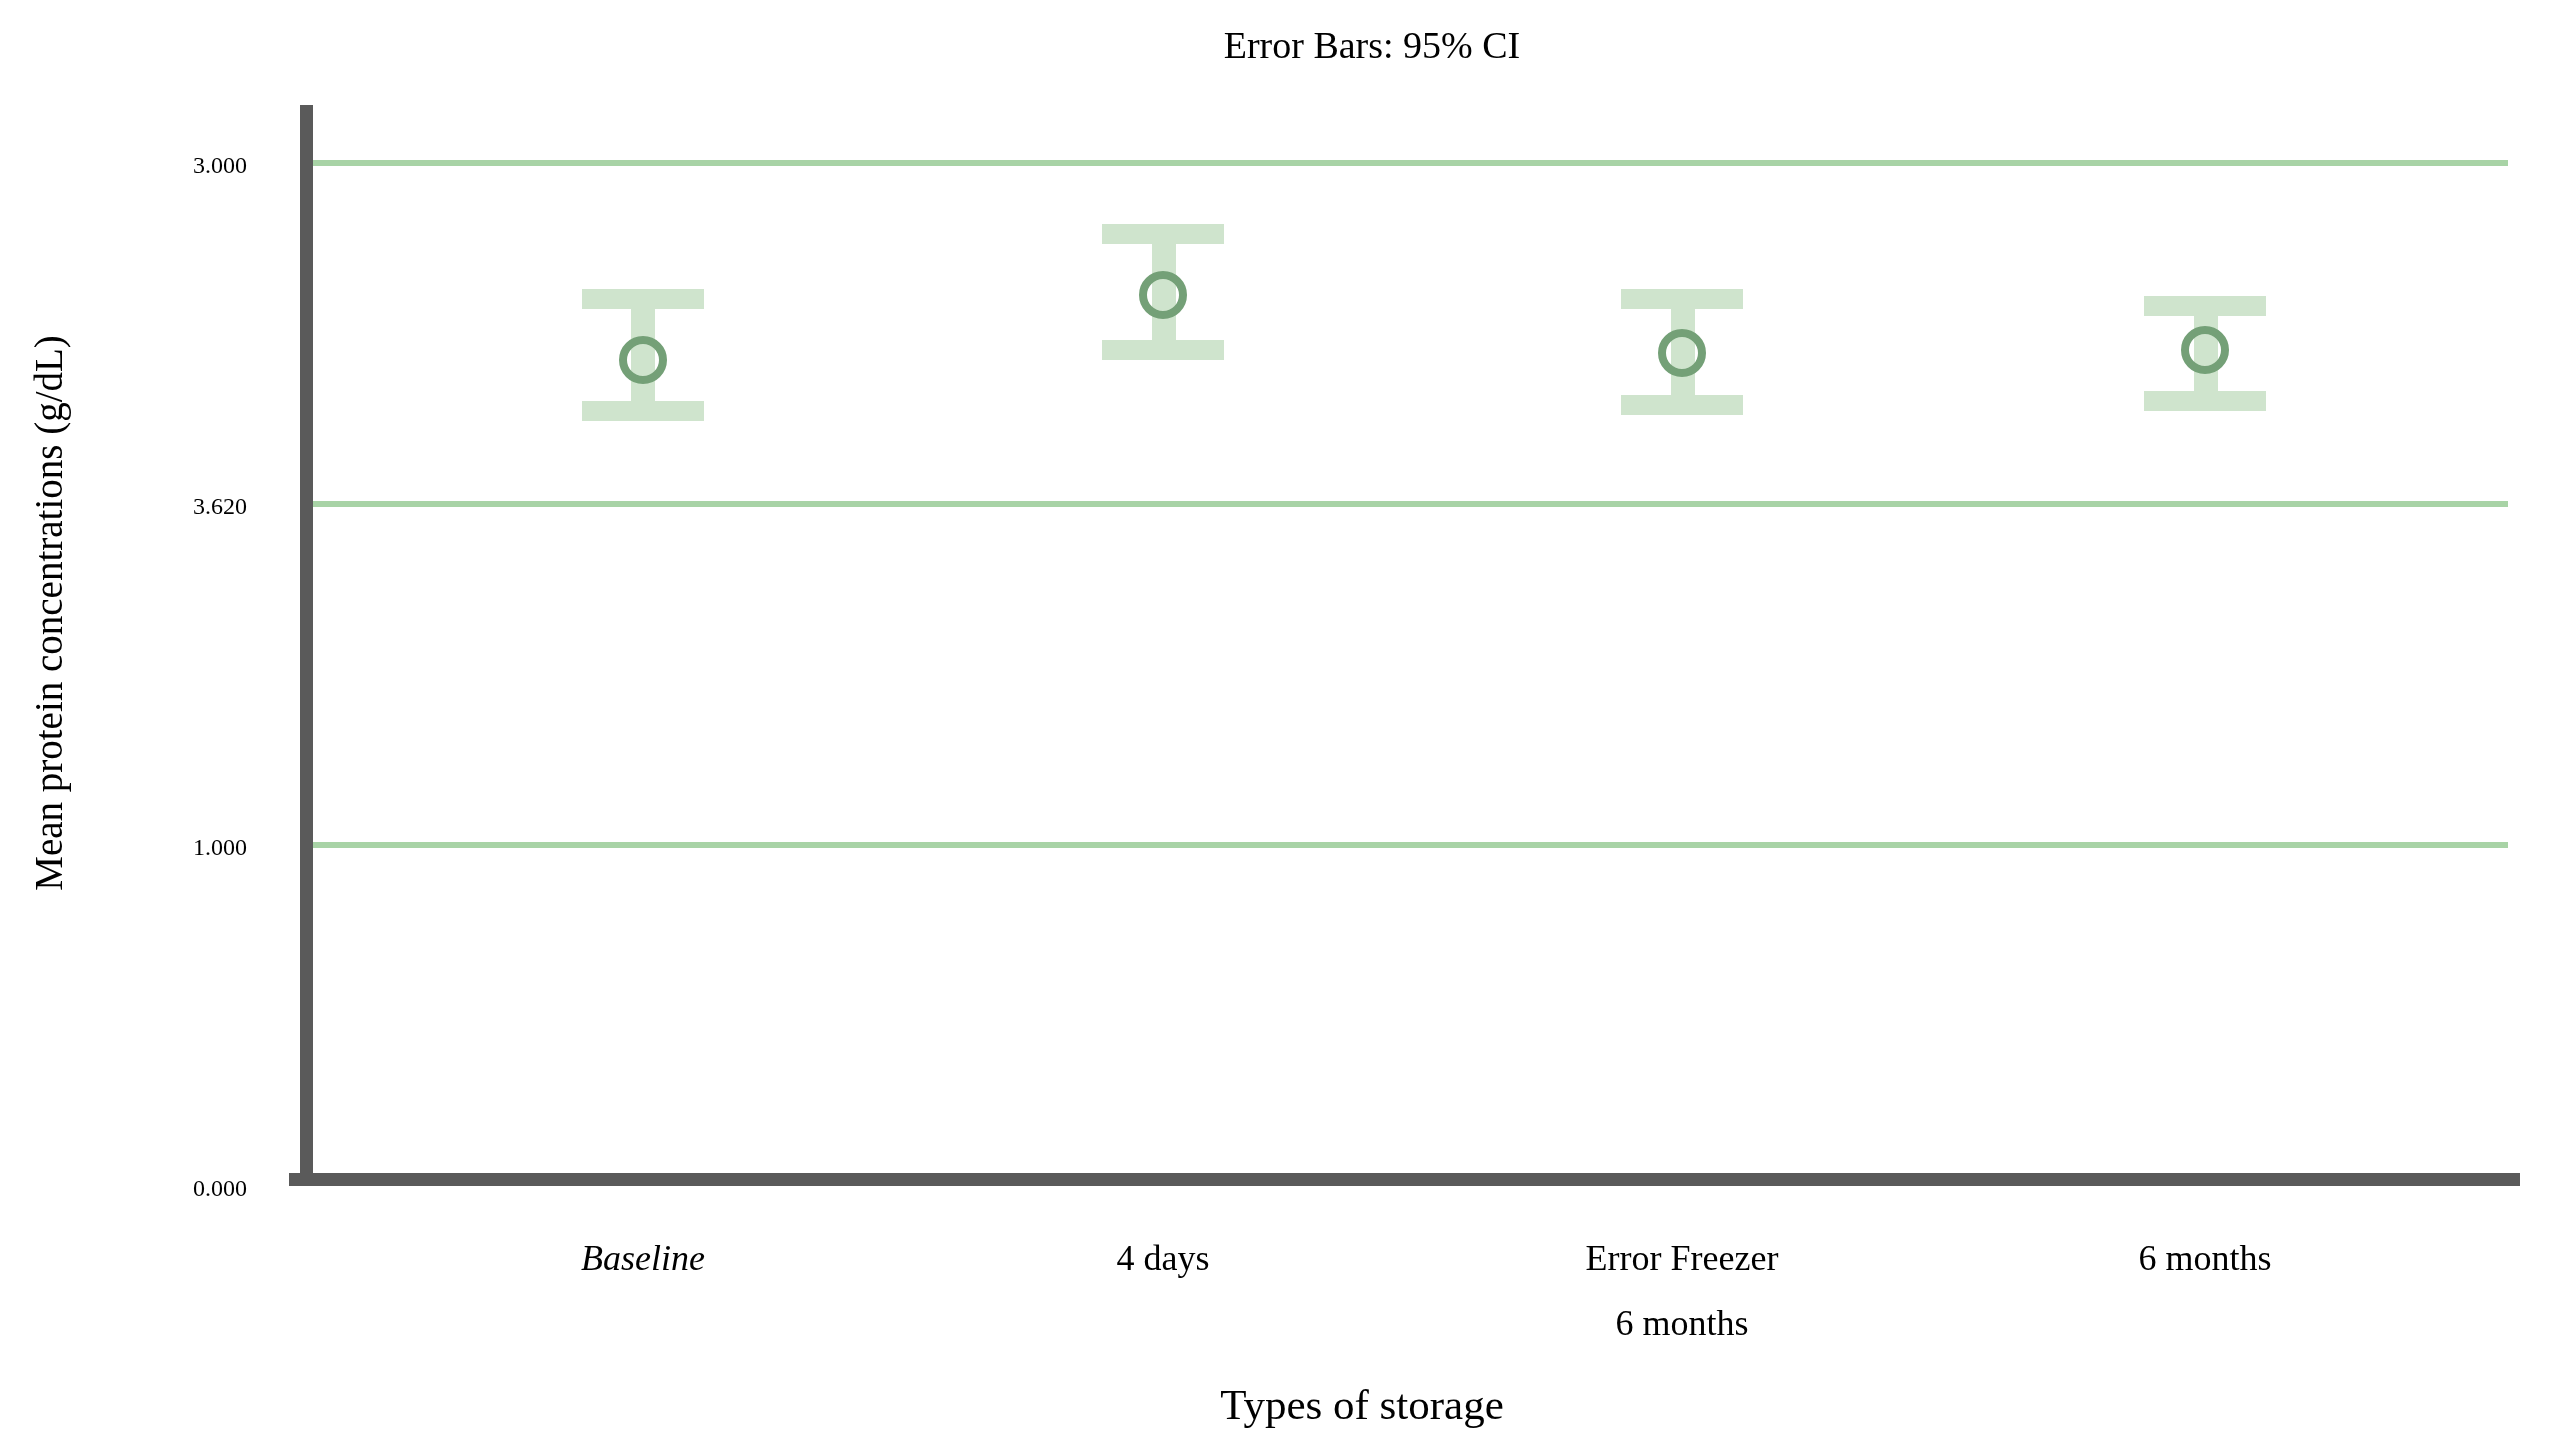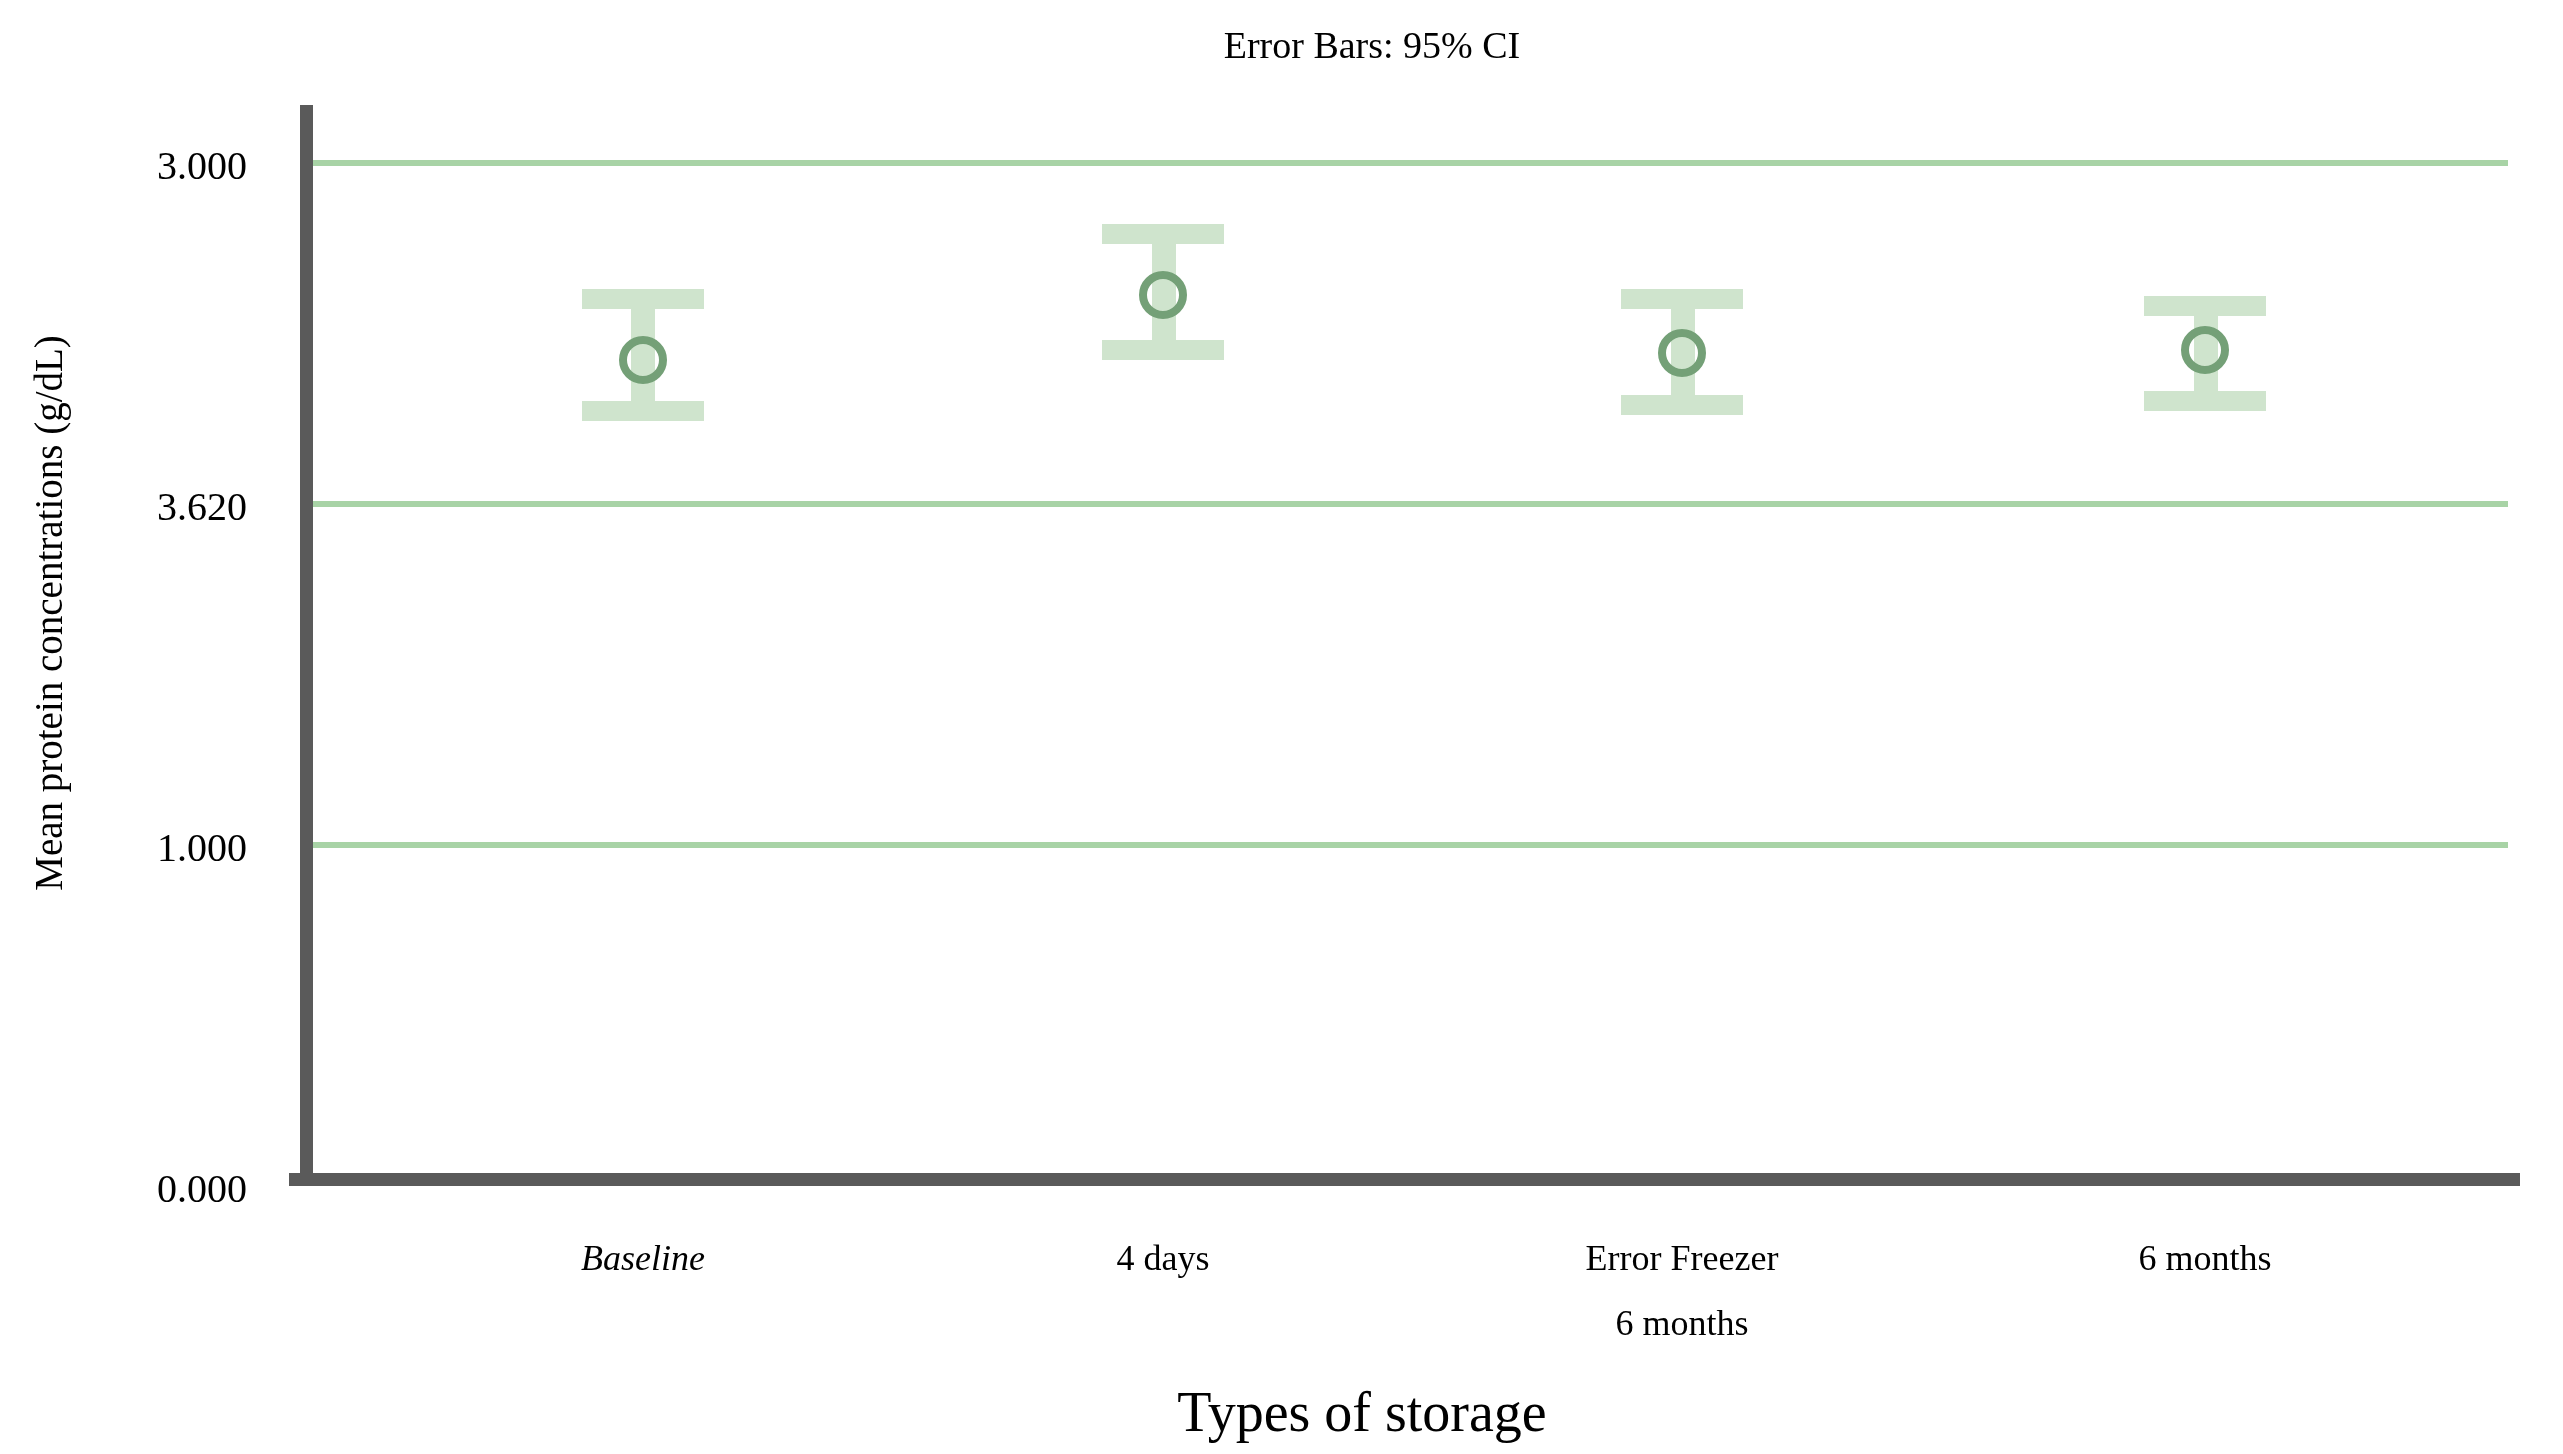--- a/index.html
+++ b/index.html
@@ -27,33 +27,33 @@
     left: 48px;
     transform: translate(-50%, -50%) rotate(-90deg);
     font-size: 39px;
     white-space: nowrap;
   }
   .x-title {
     position: absolute;
     top: 1372px;
     left: 1362px;
     transform: translateX(-50%);
-    font-size: 56px;
+    font-size: 43px;
     white-space: nowrap;
   }
   .gridline {
     position: absolute;
     height: 6px;
   }
   .y-tick {
     position: absolute;
     left: 12px;
     width: 235px;
     text-align: right;
-    font-size: 40px;
+    font-size: 24px;
     transform: translateY(-50%);
     white-space: nowrap;
   }
   .axis-y {
     position: absolute;
     left: 300px;
     top: 97px;
     width: 12.8px;
     height: 1080px;
   }

